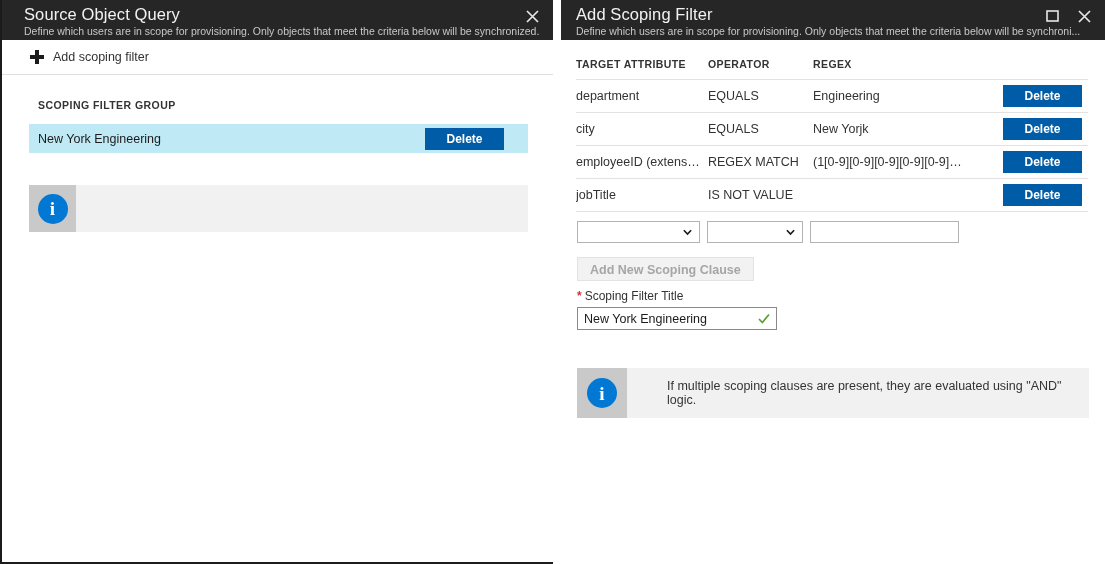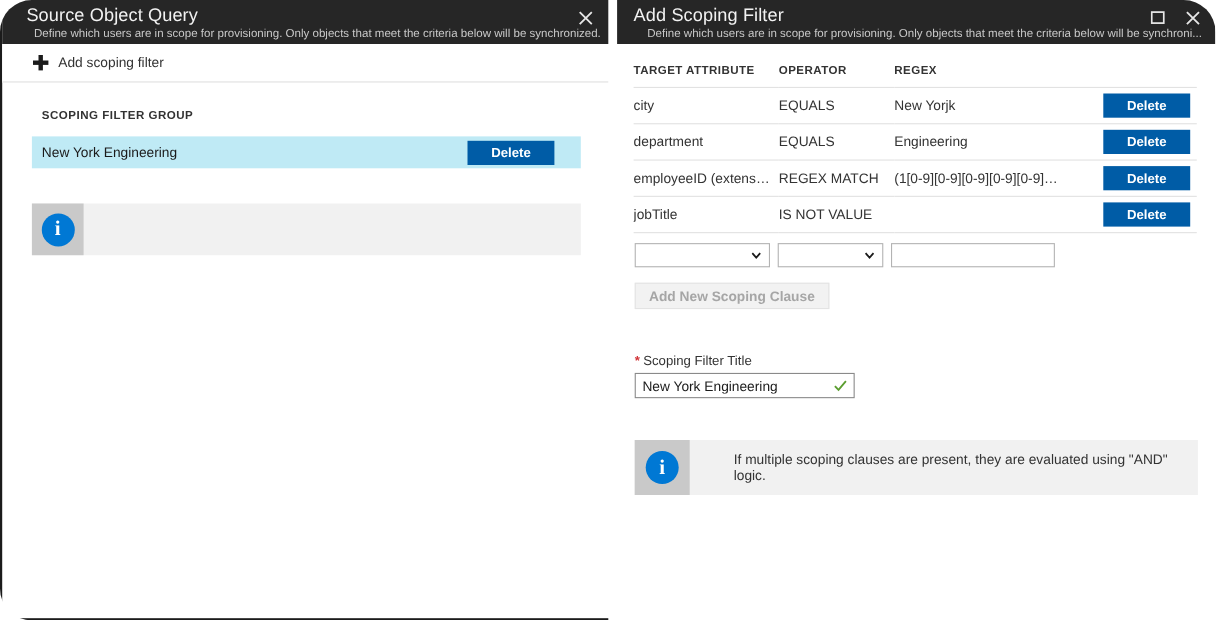--- a/index.html
+++ b/index.html
@@ -7,21 +7,20 @@
     padding: 0;
     background: #ffffff;
     font-family: "Liberation Sans", sans-serif;
   }
   #screen {
     position: relative;
     width: 1105px;
     height: 564px;
     overflow: hidden;
     background: #ffffff;
-    border-radius: 29px;
   }
 
   
   #left-blade {
     position: absolute;
     left: 0; top: 0;
     width: 553px;
     height: 564px;
     background: #ffffff;
     border-left: 2px solid #1b1b1b;
@@ -43,21 +42,20 @@
     letter-spacing: .1px;
     color: #f2f2f2;
   }
   .blade-sub {
     font-size: 10.5px;
     line-height: 13px;
     color: #c8c8c8;
     margin-top: 1px;
     white-space: nowrap;
     overflow: hidden;
-    text-align: center;
   }
   .hdr-btn {
     position: absolute;
     top: 5px;
     width: 26px;
     height: 22px;
     display: flex;
     align-items: center;
     justify-content: center;
     cursor: pointer;
@@ -261,21 +259,21 @@
     color: #a6a6a6;
     font-size: 12.5px;
     font-weight: bold;
     cursor: default;
     box-sizing: border-box;
     font-family: "Liberation Sans", sans-serif;
     padding: 0 12px;
   }
 
   .field-label {
-    margin: 40px 0 4px 16px;
+    margin: 8px 0 4px 16px;
     font-size: 12px;
     color: #333333;
   }
   .req-star { color: #d13438; font-weight: bold; margin-right: 3px; }
 
   .title-field-wrap {
     margin-left: 16px;
     width: 200px;
     height: 23px;
     border: 1px solid #8a8a8a;
@@ -373,39 +371,39 @@
           <tr>
             <th class="col-attr">TARGET ATTRIBUTE</th>
             <th class="col-op">OPERATOR</th>
             <th class="col-val">REGEX</th>
             <th class="col-act"></th>
           </tr>
         </thead>
         <tbody>
           <tr>
             <td class="col-attr">
-                <span class="cell-clip">city</span>
+                <span class="cell-clip">department</span>
               </td>
             <td class="col-op">
                 <span class="cell-clip">EQUALS</span>
               </td>
             <td class="col-val">
-                <span class="cell-clip">New Yorjk</span>
+                <span class="cell-clip">Engineering</span>
               </td>
             <td class="col-act"><button class="btn-delete">Delete</button></td>
           </tr>
           <tr>
             <td class="col-attr">
-                <span class="cell-clip">department</span>
+                <span class="cell-clip">city</span>
               </td>
             <td class="col-op">
                 <span class="cell-clip">EQUALS</span>
               </td>
             <td class="col-val">
-                <span class="cell-clip">Engineering</span>
+                <span class="cell-clip">New Yorjk</span>
               </td>
             <td class="col-act"><button class="btn-delete">Delete</button></td>
           </tr>
           <tr>
             <td class="col-attr">
                 <span class="cell-clip">employeeID (extension...</span>
               </td>
             <td class="col-op">
                 <span class="cell-clip">REGEX MATCH</span>
               </td>

